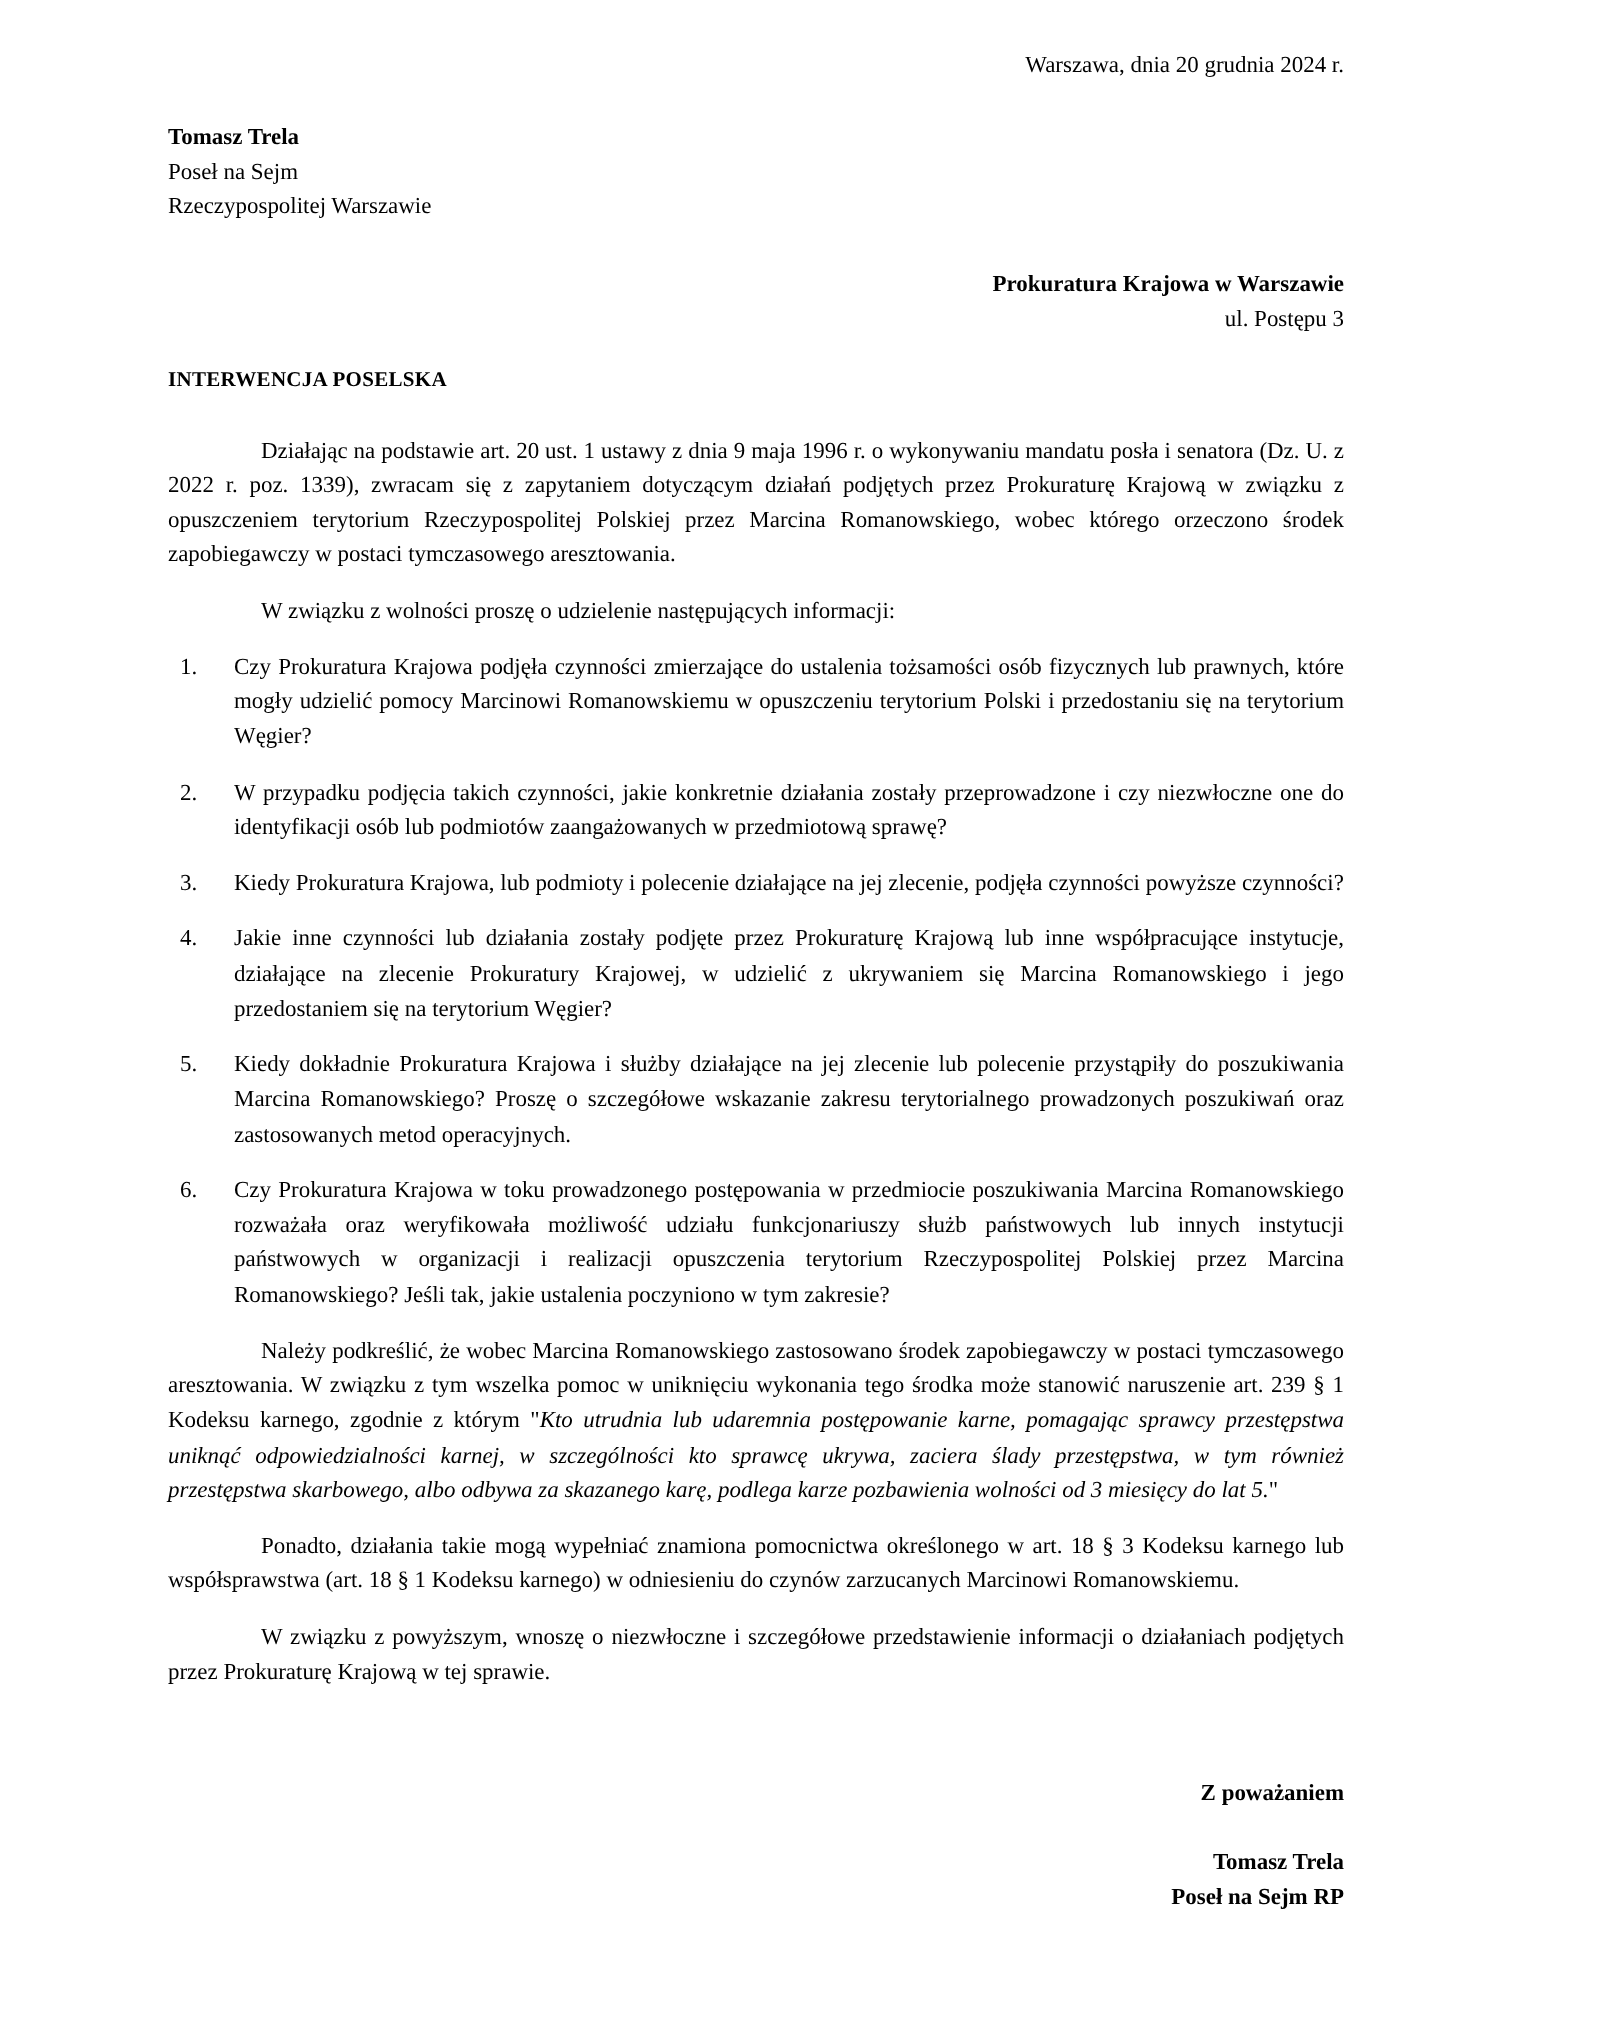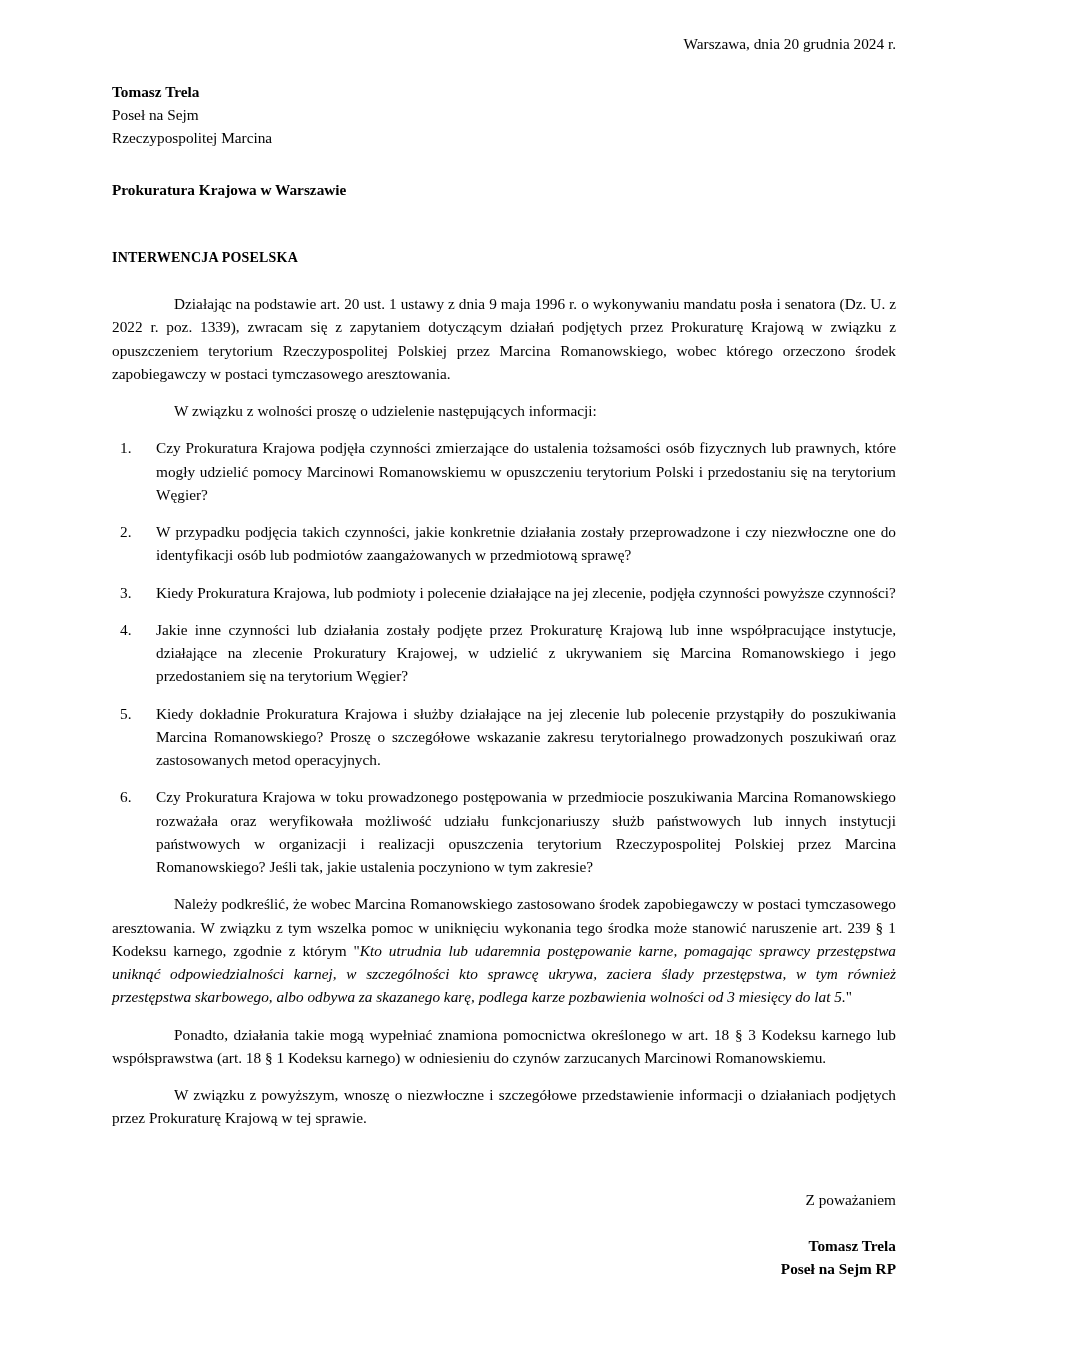--- a/index.html
+++ b/index.html
@@ -30,22 +30,22 @@
     font-size: 15.3px;
   }
   .sender {
     margin-bottom: 30px;
     line-height: 1.48;
   }
   .sender .name {
     font-weight: bold;
   }
   .recipient {
-    text-align: left;
-    margin-bottom: 45px;
+    text-align: right;
+    margin-bottom: 19px;
     line-height: 1.48;
   }
   .recipient .org {
     font-weight: bold;
   }
   .doc-title {
     text-align: left;
     font-weight: bold;
     letter-spacing: 0.2px;
     margin-bottom: 24px;
@@ -75,42 +75,44 @@
     left: 8px;
     top: 0;
   }
   .quote {
     font-style: italic;
   }
   .closing {
     text-align: right;
     margin-top: 58px;
     margin-bottom: 24px;
+    font-weight: bold;
   }
   .signature {
     text-align: right;
     font-weight: bold;
     line-height: 1.5;
   }
 </style>
 </head>
 <body>
 
 <div class="page">
 
   <div class="date-line">Warszawa, dnia 20 grudnia 2024 r.</div>
 
   <div class="sender">
     <div class="name">Tomasz Trela</div>
     <div>Poseł na Sejm</div>
-    <div>Rzeczypospolitej Marcina</div>
+    <div>Rzeczypospolitej Warszawie</div>
   </div>
 
   <div class="recipient">
     <div class="org">Prokuratura Krajowa w Warszawie</div>
+    <div>ul. Postępu 3</div>
   </div>
 
   <div class="doc-title">INTERWENCJA POSELSKA</div>
 
   <p class="para">Działając na podstawie art. 20 ust. 1 ustawy z dnia 9 maja 1996 r. o wykonywaniu mandatu posła i senatora (Dz. U. z 2022 r. poz. 1339), zwracam się z zapytaniem dotyczącym działań podjętych przez Prokuraturę Krajową w związku z opuszczeniem terytorium Rzeczypospolitej Polskiej przez Marcina Romanowskiego, wobec którego orzeczono środek zapobiegawczy w postaci tymczasowego aresztowania.</p>
 
   <p class="para">W związku z wolności proszę o udzielenie następujących informacji:</p>
 
   <ol class="questions">
     <li>Czy Prokuratura Krajowa podjęła czynności zmierzające do ustalenia tożsamości osób fizycznych lub prawnych, które mogły udzielić pomocy Marcinowi Romanowskiemu w opuszczeniu terytorium Polski i przedostaniu się na terytorium Węgier?</li>

